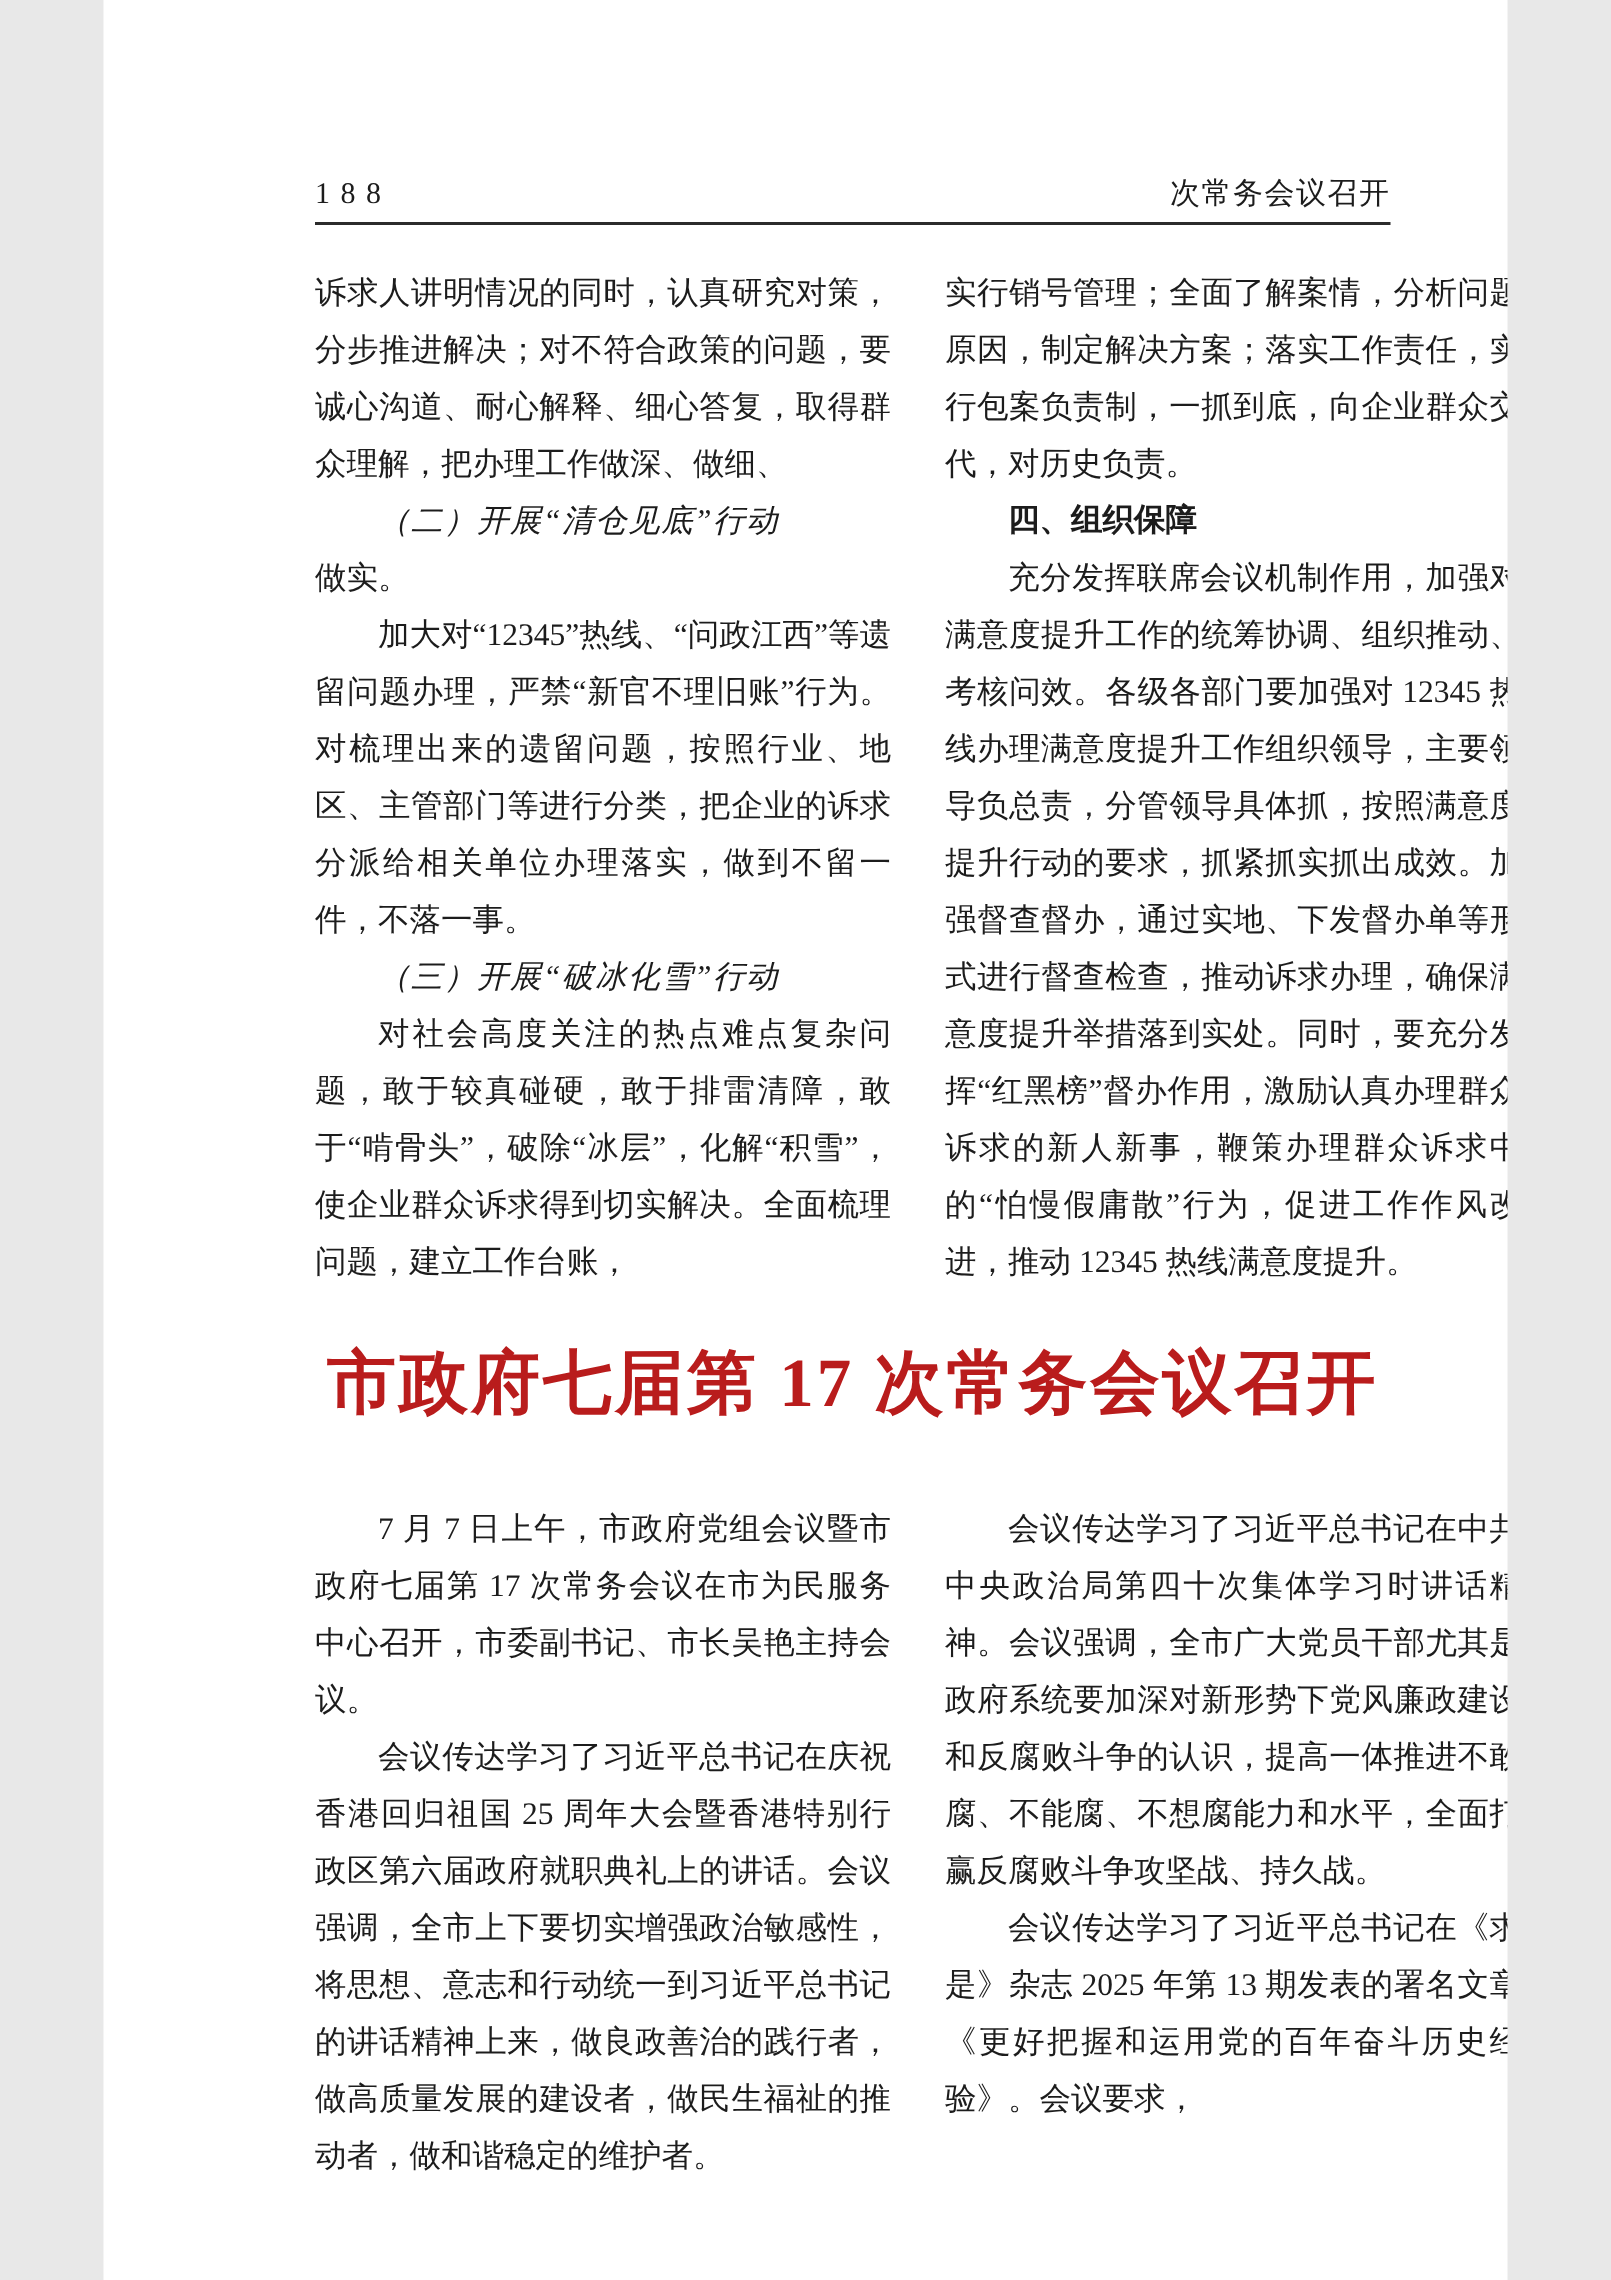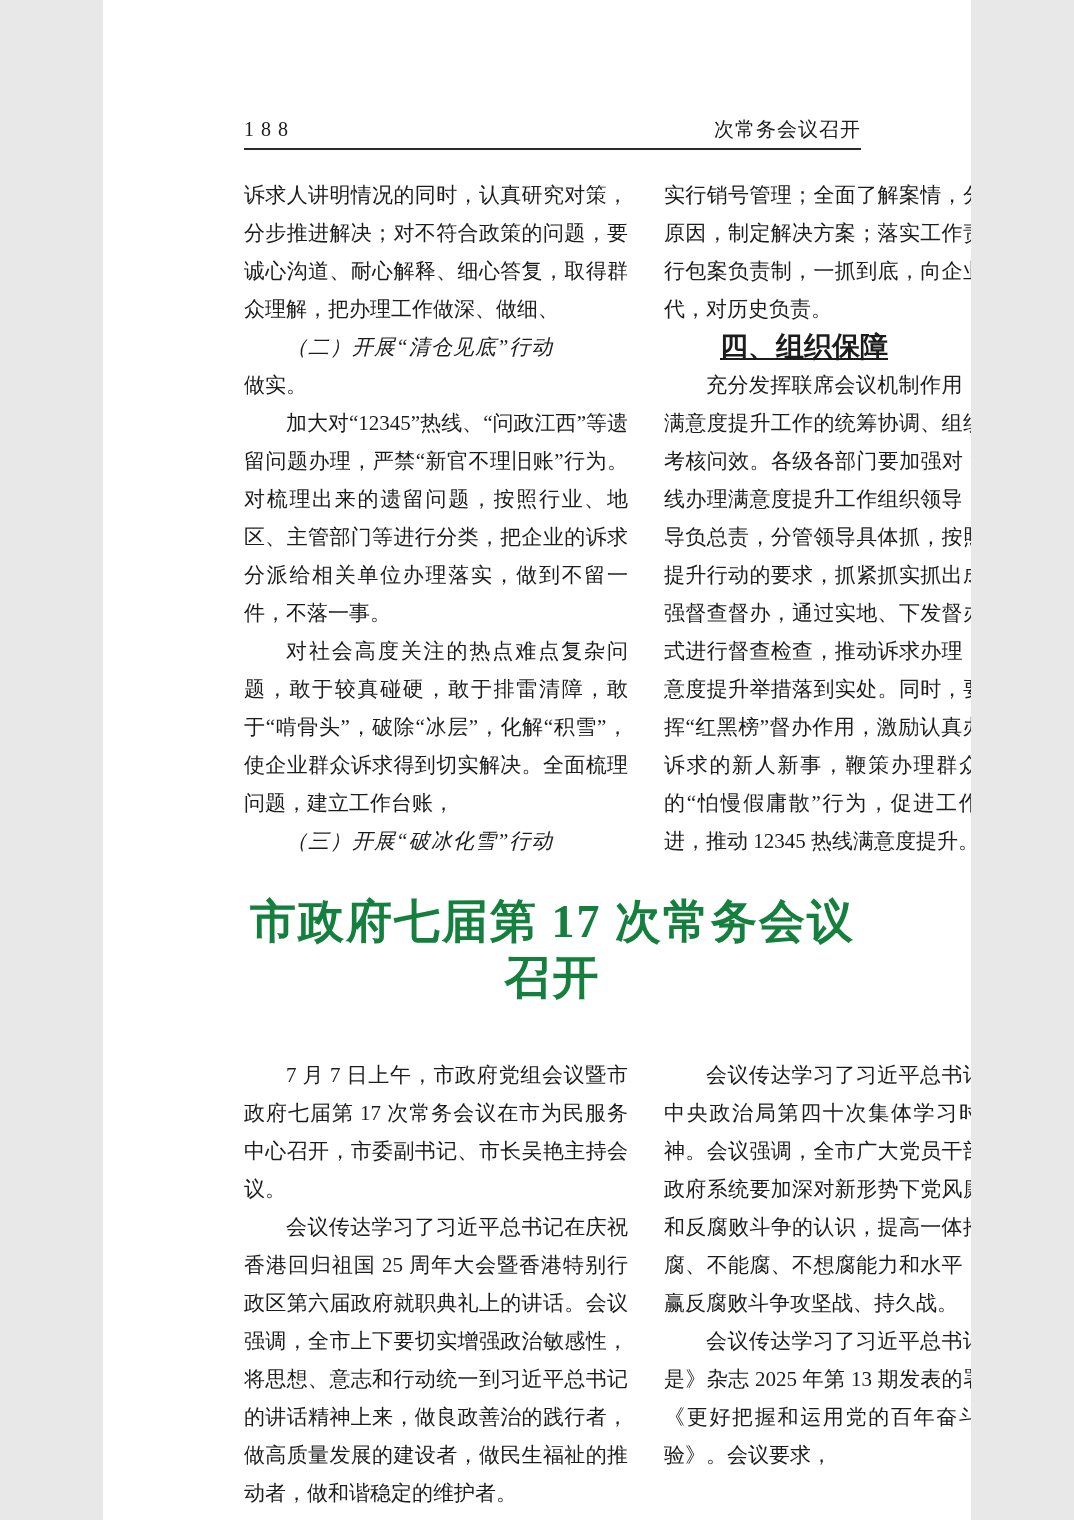--- a/index.html
+++ b/index.html
@@ -1,23 +1,23 @@
 <!DOCTYPE html>
 <html><head>
 <meta charset="utf-8">
 <style>
   html, body { margin: 0; padding: 0; background: #e8e8e8; }
   .page {
     position: relative;
-    width: 868px;
+    width: 936px;
     height: 1520px;
     margin: 0 auto;
     background: #ffffff;
     box-sizing: border-box;
-    padding: 116px 110px 0 141px;
+    padding: 116px 78px 0 141px;
     font-family: "Liberation Serif", "DejaVu Serif", serif;
     color: #1c1c1c;
     overflow: hidden;
   }
   .page-header {
     display: flex;
     justify-content: space-between;
     align-items: flex-end;
     font-size: 20px;
     line-height: 26px;
@@ -42,52 +42,51 @@
   p.block { margin: 0; }
   p.indent { text-indent: 2em; }
   p.heading-kai {
     font-style: italic;
     letter-spacing: 1px;
   }
   p.heading-hei {
     font-family: "Liberation Sans", "DejaVu Sans", sans-serif;
     font-weight: 700;
     font-style: normal;
-    font-size: 28px;
-    text-decoration: underline;
+    font-size: 21px;
   }
   .article-title {
     margin: 34px 0 50px 0;
     text-align: center;
     font-size: 46px;
     line-height: 56px;
     font-weight: 700;
     letter-spacing: 2px;
-    color: #15803d;
+    color: #b91c1c;
     font-family: "Liberation Serif", "DejaVu Serif", serif;
   }
 </style>
 </head>
 <body>
 
 <div class="page">
 
   <header class="page-header">
     <span class="page-number">1 8 8</span>
     <span class="doc-label">次常务会议召开</span>
   </header>
 
   <section class="cols">
     <div class="col">
         <p class="block body">诉求人讲明情况的同时，认真研究对策，分步推进解决；对不符合政策的问题，要诚心沟道、耐心解释、细心答复，取得群众理解，把办理工作做深、做细、</p>
         <p class="block heading-kai indent">（二）开展“清仓见底”行动</p>
         <p class="block body">做实。</p>
         <p class="block body indent">加大对“12345”热线、“问政江西”等遗留问题办理，严禁“新官不理旧账”行为。对梳理出来的遗留问题，按照行业、地区、主管部门等进行分类，把企业的诉求分派给相关单位办理落实，做到不留一件，不落一事。</p>
+        <p class="block heading-kai indent">（三）开展“破冰化雪”行动</p>
         <p class="block body indent">对社会高度关注的热点难点复杂问题，敢于较真碰硬，敢于排雷清障，敢于“啃骨头”，破除“冰层”，化解“积雪”，使企业群众诉求得到切实解决。全面梳理问题，建立工作台账，</p>
-        <p class="block heading-kai indent">（三）开展“破冰化雪”行动</p>
       </div>
     <div class="col">
         <p class="block body">实行销号管理；全面了解案情，分析问题原因，制定解决方案；落实工作责任，实行包案负责制，一抓到底，向企业群众交代，对历史负责。</p>
         <p class="block heading-hei indent">四、组织保障</p>
         <p class="block body indent">充分发挥联席会议机制作用，加强对满意度提升工作的统筹协调、组织推动、考核问效。各级各部门要加强对 12345 热线办理满意度提升工作组织领导，主要领导负总责，分管领导具体抓，按照满意度提升行动的要求，抓紧抓实抓出成效。加强督查督办，通过实地、下发督办单等形式进行督查检查，推动诉求办理，确保满意度提升举措落到实处。同时，要充分发挥“红黑榜”督办作用，激励认真办理群众诉求的新人新事，鞭策办理群众诉求中的“怕慢假庸散”行为，促进工作作风改进，推动 12345 热线满意度提升。</p>
       </div>
   </section>
 
   <h1 class="article-title">市政府七届第 17 次常务会议召开</h1>
 

